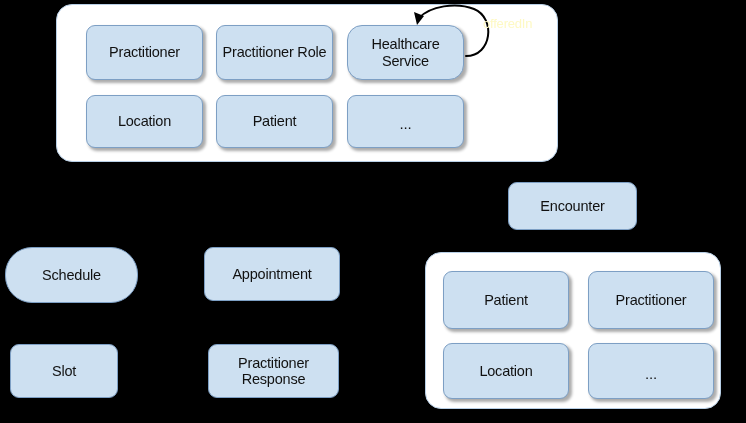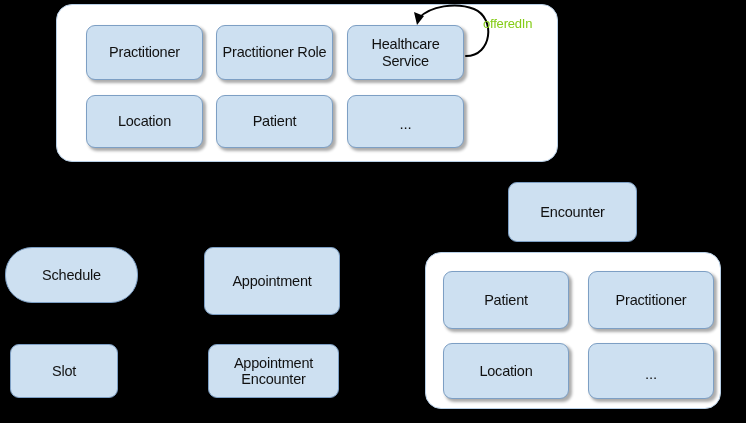--- a/index.html
+++ b/index.html
@@ -58,21 +58,21 @@
     transform: translateY(2px);
   }
 
   
   .loop-arrow {
     position: absolute;
     pointer-events: none;
   }
   .edge-label {
     position: absolute;
-    color: #84cc16;
+    color: #fef9c3;
     font-family: "Liberation Sans", sans-serif;
     font-size: 13px;
     letter-spacing: -0.2px;
     white-space: nowrap;
   }
 </style>
 </head>
 <body>
 
 <div id="canvas">
@@ -80,21 +80,21 @@
   <div class="group-box" style="left:56px; top:4px; width:502px; height:158px;"></div>
 
   <div class="node" style="left:86px; top:25px; width:117px; height:55px;">
     <span>Practitioner</span>
   </div>
 
   <div class="node" style="left:216px; top:25px; width:117px; height:55px;text-align:center;">
     <span>Practitioner Role</span>
   </div>
 
-  <div class="node" style="left:347px; top:25px; width:117px; height:55px;">
+  <div class="node" style="left:347px; top:25px; width:117px; height:55px;border-radius:15px;">
     <span>Healthcare Service</span>
   </div>
 
   <div class="node" style="left:86px; top:95px; width:117px; height:53px;">
     <span>Location</span>
   </div>
 
   <div class="node" style="left:216px; top:95px; width:117px; height:53px;">
     <span>Patient</span>
   </div>
@@ -103,21 +103,21 @@
     <span>...</span>
   </div>
 
   <svg class="loop-arrow" style="left:400px; top:0px;" width="110" height="70" viewBox="0 0 110 70">
     <path d="M 66 56 C 92 56 96 18 74 9 C 56 2 30 6 19 18" fill="none" stroke="#000000" stroke-width="2" stroke-linecap="round"></path>
     <polygon points="14,12 24,16 17,25" fill="#000000"></polygon>
   </svg>
 
   <div class="edge-label" style="left:483px; top:16px;">offeredIn</div>
 
-  <div class="node" style="left:508px; top:182px; width:129px; height:60px;">
+  <div class="node" style="left:508px; top:182px; width:129px; height:48px;">
     <span>Encounter</span>
   </div>
 
   <div class="group-box" style="left:425px; top:252px; width:296px; height:157px;"></div>
 
   <div class="node" style="left:443px; top:271px; width:126px; height:58px;">
     <span>Patient</span>
   </div>
 
   <div class="node" style="left:588px; top:271px; width:126px; height:58px;">
@@ -129,25 +129,25 @@
   </div>
 
   <div class="node ellipsis" style="left:588px; top:343px; width:126px; height:56px;">
     <span>...</span>
   </div>
 
   <div class="node" style="left:5px; top:247px; width:133px; height:56px;border-radius:27px;">
     <span>Schedule</span>
   </div>
 
-  <div class="node" style="left:204px; top:247px; width:136px; height:68px;">
+  <div class="node" style="left:204px; top:247px; width:136px; height:54px;">
     <span>Appointment</span>
   </div>
 
   <div class="node" style="left:10px; top:344px; width:108px; height:54px;">
     <span>Slot</span>
   </div>
 
   <div class="node" style="left:208px; top:344px; width:131px; height:54px;">
-    <span>Appointment Encounter</span>
+    <span>Practitioner Response</span>
   </div>
 
 </div>
 
 </body></html>

